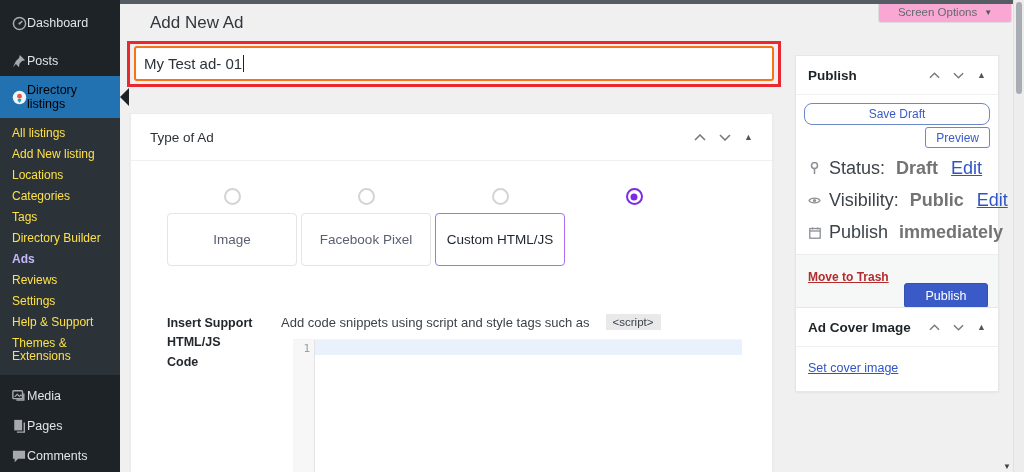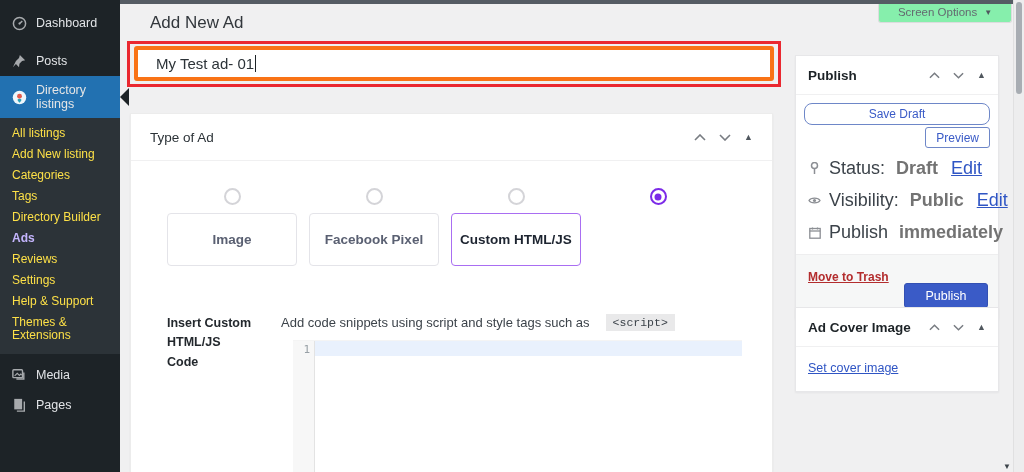--- a/index.html
+++ b/index.html
@@ -8,74 +8,74 @@
     position:relative; overflow:hidden;
     background:#f0f0f1;
     font-family:"Liberation Sans", sans-serif;
     -webkit-font-smoothing:antialiased;
   }
   
   .topbar { position:absolute; top:0; left:0; width:1024px; height:4px; background:#555c64; z-index:3; }
 
   
   .sidebar { position:absolute; top:0; left:0; width:120px; height:472px; background:#1d2327; z-index:4; }
-  .mi { position:relative; display:flex; align-items:center; gap:9px; padding:7px 11px; font-size:12.5px; color:#e2e4e7; cursor:pointer; }
+  .mi { position:relative; display:flex; align-items:center; padding:7px 11px; font-size:12.5px; color:#e2e4e7; cursor:pointer; }
   .mi .ic { width:16px; height:16px; display:flex; align-items:center; justify-content:center; flex:0 0 16px; }
   .mi.first { margin-top:8px; margin-bottom:8px; }
-  .mi.active { background:#2271b1; color:#e5e5e5; }
+  .mi.active { background:#2271b1; color:#000000; }
   .mi.active::after { content:""; position:absolute; right:-9px; top:50%; transform:translateY(-50%);
     border-top:9px solid transparent; border-bottom:9px solid transparent; border-right:9px solid #1d2327; }
   .submenu { background:#2c3338; padding:5px 0 8px 0; }
   .smi { padding:4px 12px; font-size:12px; color:#fde047; line-height:13px; cursor:pointer; }
   .smi.current { color:#c4b5fd; font-weight:bold; }
 
   
   .screen-options { position:absolute; top:2px; left:878px; width:134px; height:21px; z-index:2;
-    background:#86efac; border:1px solid #dcdcde; border-top:none; border-radius:0 0 3px 3px;
+    background:#f9a8d4; border:1px solid #dcdcde; border-top:none; border-radius:0 0 3px 3px;
     display:flex; align-items:center; justify-content:center; gap:7px;
     font-size:11.5px; color:#646970; cursor:pointer; }
   .screen-options .tri { font-size:8px; color:#50575e; }
   .page-title { position:absolute; left:150px; top:13px; font-size:17px; font-weight:400; color:#32373c; }
 
   .red-annotation { position:absolute; left:127px; top:41px; width:654px; height:46px;
     border:3px solid #ea2830; }
   .title-input { position:absolute; left:4px; top:2px; right:4px; bottom:3px;
-    background:#fff; border:4px solid #f97316; border-radius:3px;
-    display:flex; align-items:center; padding:0 18px; font-size:15px; color:#2c3338; cursor:text; }
+    background:#fff; border:2px solid #f97316; border-radius:3px;
+    display:flex; align-items:center; padding:0 8px; font-size:15px; color:#2c3338; cursor:text; }
   .caret { width:1px; height:17px; background:#1d2327; margin-left:1px; }
 
   
   .main-panel { position:absolute; left:130px; top:113px; width:643px; height:359px;
     background:#fff; border:1px solid #ececec; border-bottom:none;
     box-shadow:0 1px 2px rgba(16,24,40,.05); }
   .panel-head { height:47px; display:flex; align-items:center; padding:0 19px;
     border-bottom:1px solid #f0f0f1; }
   .panel-head .ph-title { font-size:13.5px; color:#2c3338; font-weight:500; }
   .head-icons { margin-left:auto; display:flex; align-items:center; gap:13px; }
   .head-icons .chev { cursor:pointer; display:flex; }
   .head-icons .tri-up { font-size:9px; color:#50575e; cursor:pointer; }
 
-  .radio-row, .cards-row { display:flex; gap:12px; padding:0 45px 0 36px;font-weight:bold; }
+  .radio-row, .cards-row { display:flex; gap:4px; padding:0 45px 0 36px; }
   .radio-row { margin-top:27px; }
   .rcell { width:130px; display:flex; justify-content:center; }
   .radio { width:17px; height:17px; border-radius:50%; border:2px solid #d4d4d8; background:#fff; cursor:pointer; position:relative; }
   .radio.sel { border-color:#7c2ae8; }
   .radio.sel::after { content:""; position:absolute; left:50%; top:50%; transform:translate(-50%,-50%);
     width:7px; height:7px; border-radius:50%; background:#7c2ae8; }
   .cards-row { margin-top:8px; }
   .card { width:130px; height:53px; border:1px solid #e4e4e9; border-radius:4px; background:#fff;
     display:flex; align-items:center; justify-content:center; font-size:13.5px; color:#5a6072; cursor:pointer; }
   .card.sel { border-color:#a96ef2; color:#1d2430; }
 
   .field-row { display:flex; margin-top:48px; padding:0 22px 0 36px; }
   .field-label { width:114px; flex:0 0 114px; font-size:12.5px; font-weight:bold; color:#23282d; line-height:1.55; }
   .field-label span { display:block; }
   .field-right { flex:1; min-width:0; }
   .code-desc { font-size:13px; color:#3c434a; display:flex; align-items:center; gap:16px; white-space:nowrap; }
-  .code-chip { font-family:Liberation Mono, monospace; font-size:11.5px; background:#e9e9ea; color:#3c434a; padding:2px 7px; }
+  .code-chip { font-family:Liberation Sans, sans-serif; font-size:11.5px; background:#e9e9ea; color:#3c434a; padding:2px 7px; }
   .editor { margin:9px 8px 0 12px; height:133px; display:flex; border-top:1px solid #f4f4f4; }
   .gutter { width:22px; flex:0 0 22px; background:#f7f7f7; border-right:1px solid #e3e3e3;
     font-family:"DejaVu Sans Mono", monospace; font-size:11px; color:#98a0a6; text-align:right; padding:2px 4px 0 0; }
   .code-area { flex:1; background:#fff; cursor:text; }
   .active-line { height:15px; background:#e9f1fd; }
 
   
   .side-panel { position:absolute; left:795px; width:204px; background:#fff;
     border:1px solid #e7e7e9; box-shadow:0 1px 2px rgba(16,24,40,.05); }
   .sp-head { height:39px; display:flex; align-items:center; padding:0 12px; border-bottom:1px solid #f0f0f1; }
@@ -143,20 +143,21 @@
           <circle cx="8" cy="6.6" r="2.6" fill="#e25b4e"></circle>
           <path d="M8 13.6 C6 11.4 4.6 9.6 8 9.6 C11.4 9.6 10 11.4 8 13.6 Z" fill="#2aa0b8"></path>
         </svg>
     </span>
     <span>Directory listings</span>
   </div>
 
   <div class="submenu">
     <div class="smi">All listings</div>
     <div class="smi">Add New listing</div>
+    <div class="smi">Locations</div>
     <div class="smi">Categories</div>
     <div class="smi">Tags</div>
     <div class="smi">Directory Builder</div>
     <div class="smi current">Ads</div>
     <div class="smi">Reviews</div>
     <div class="smi">Settings</div>
     <div class="smi">Help &amp; Support</div>
     <div class="smi">Themes &amp; Extensions</div>
   </div>
 
@@ -173,20 +174,28 @@
   <div class="mi">
     <span class="ic">
       <svg width="13" height="14" viewBox="0 0 14 16">
           <rect x="1" y="1" width="9" height="12" fill="#a7aaad"></rect>
           <path d="M12.5 4 L12.5 15 L4 15" stroke="#a7aaad" stroke-width="1.6" fill="none"></path>
         </svg>
     </span>
     <span>Pages</span>
   </div>
   <div class="mi">
+    <span class="ic">
+      <svg width="14" height="13" viewBox="0 0 16 15">
+          <path d="M1 1 h14 v9 h-8 l-4 4 v-4 h-2 Z" fill="#a7aaad"></path>
+        </svg>
+    </span>
+    <span>Comments</span>
+  </div>
+  <div class="mi">
     
     
   </div>
 
 </aside>
 
 <div class="screen-options">
   <span>Screen Options</span>
   <span class="tri">▼</span>
 </div>
@@ -233,21 +242,21 @@
       </div>
   </div>
   <div class="cards-row">
     <div class="card">Image</div>
     <div class="card">Facebook Pixel</div>
     <div class="card sel">Custom HTML/JS</div>
   </div>
 
   <div class="field-row">
     <div class="field-label">
-      <span>Insert Custom HTML/JS</span>
+      <span>Insert Support HTML/JS</span>
       <span>Code</span>
     </div>
     <div class="field-right">
       <div class="code-desc">
         <span>Add code snippets using script and style tags such as</span>
         <span class="code-chip">&lt;script&gt;</span>
       </div>
       <div class="editor">
         <div class="gutter">
           <span>1</span>

